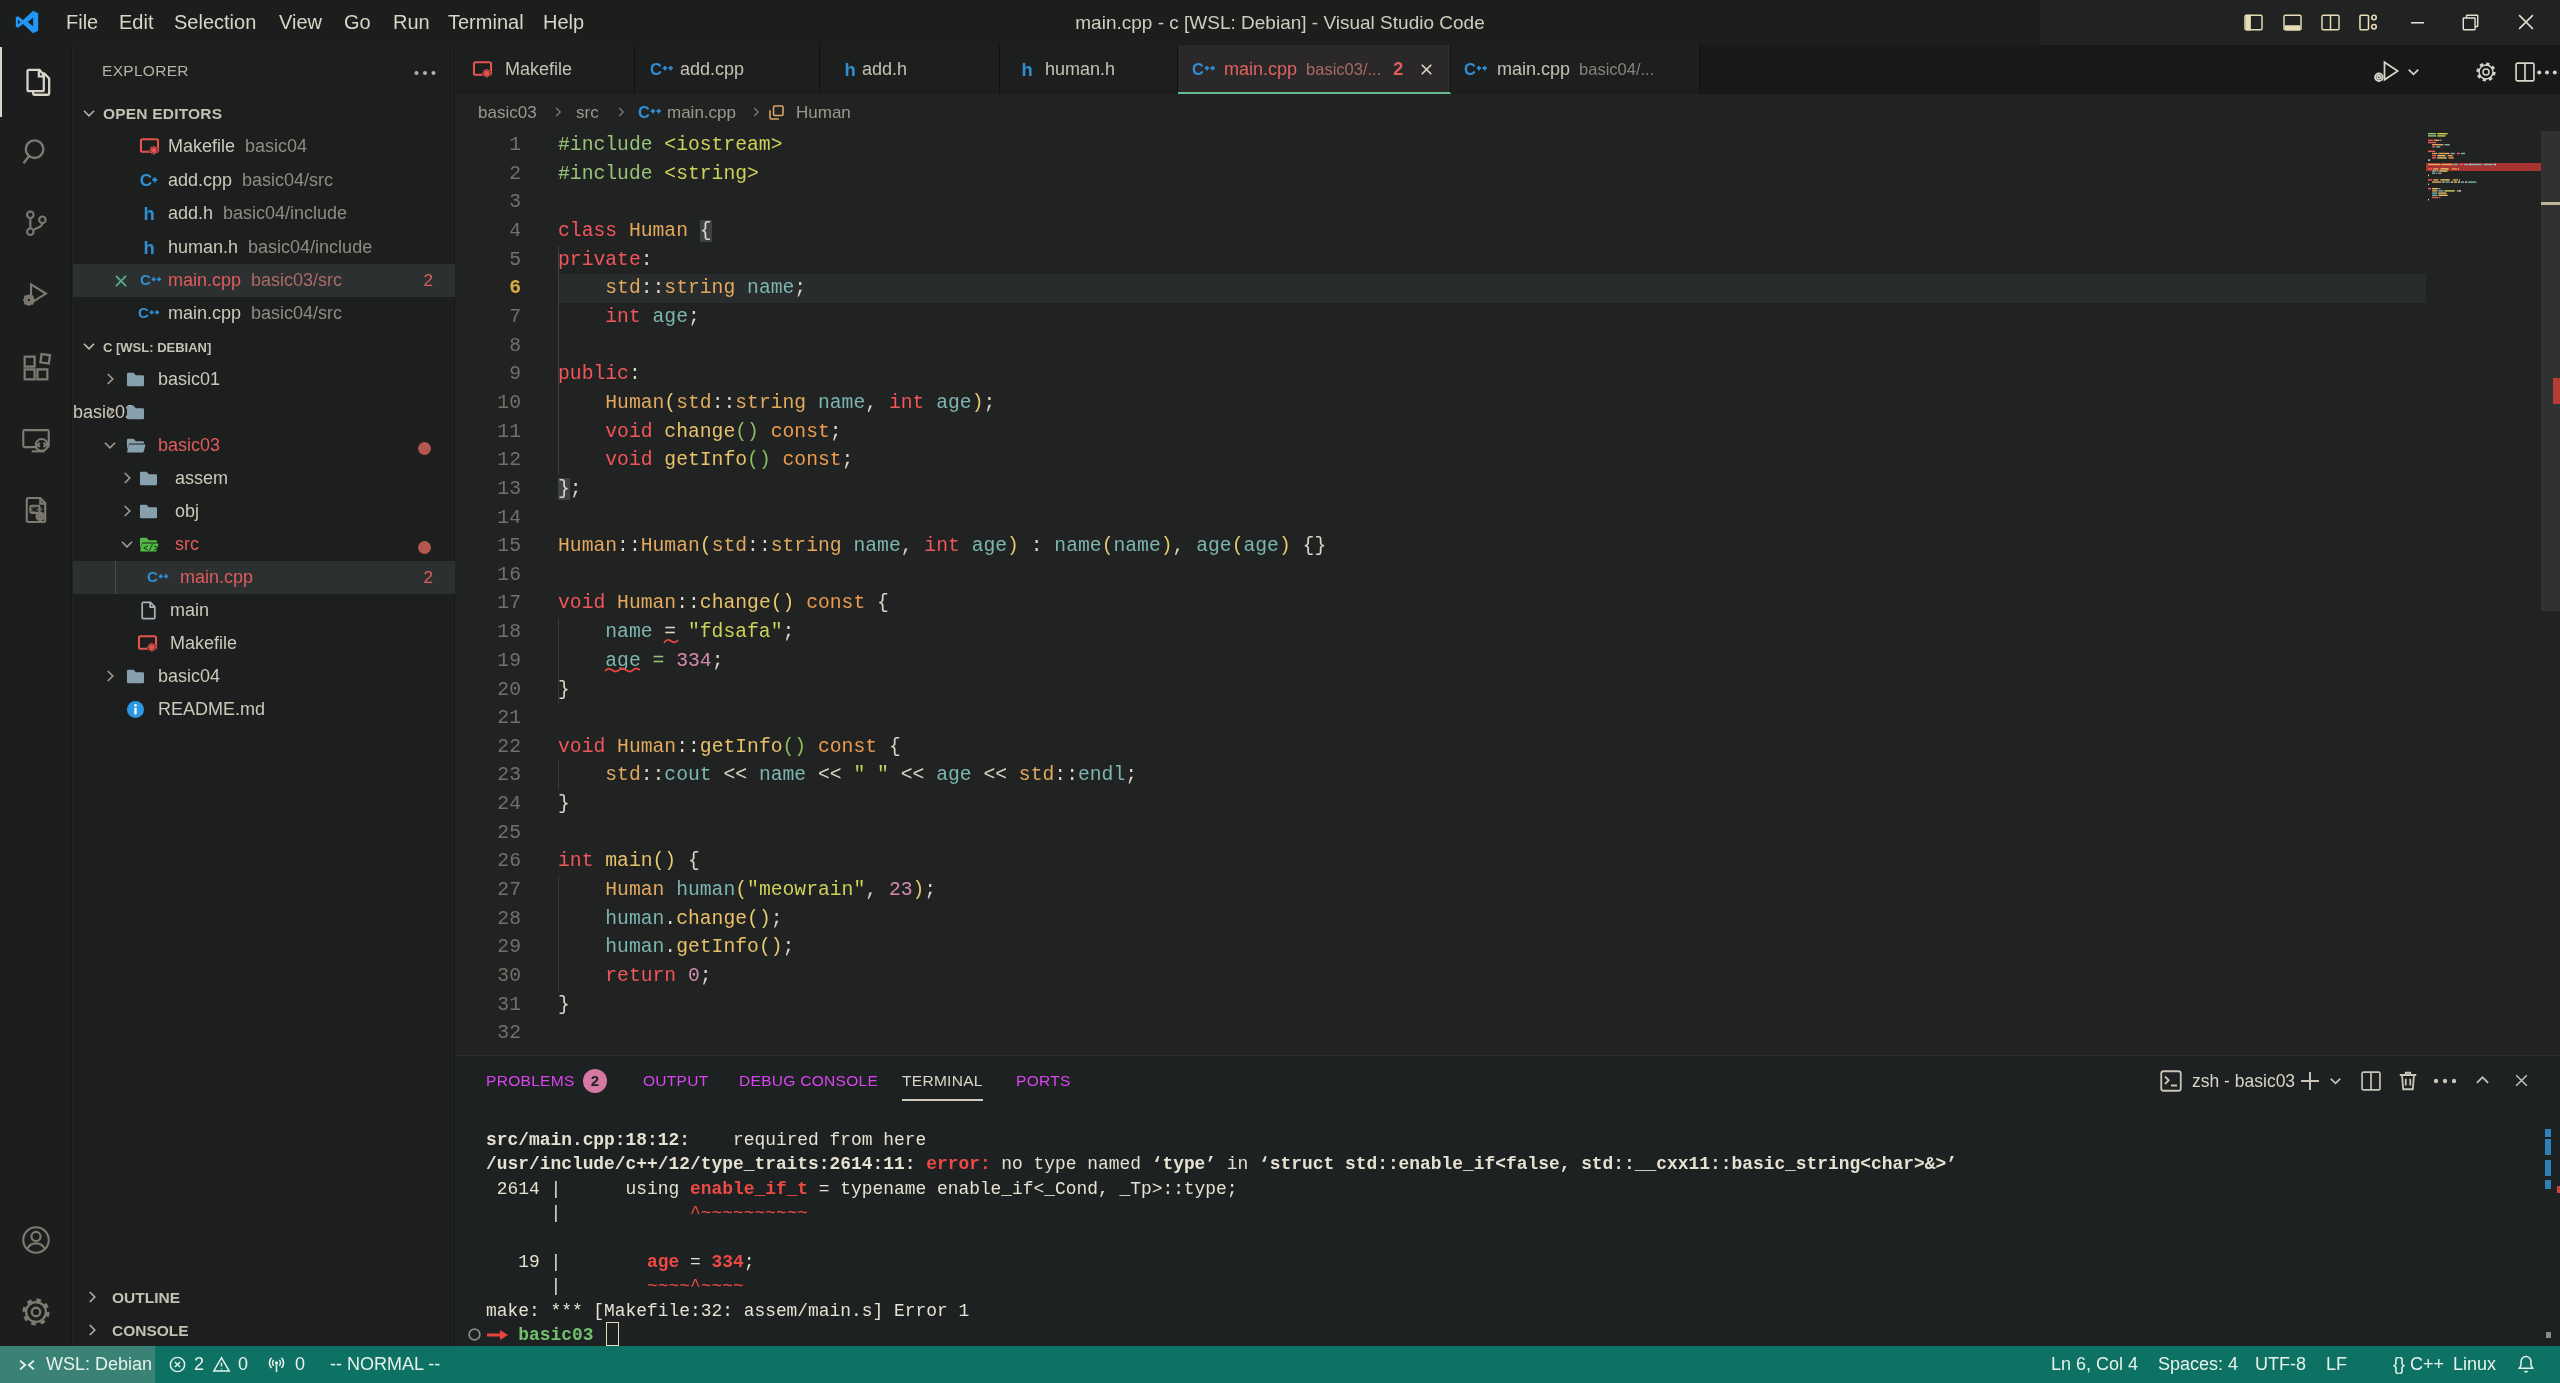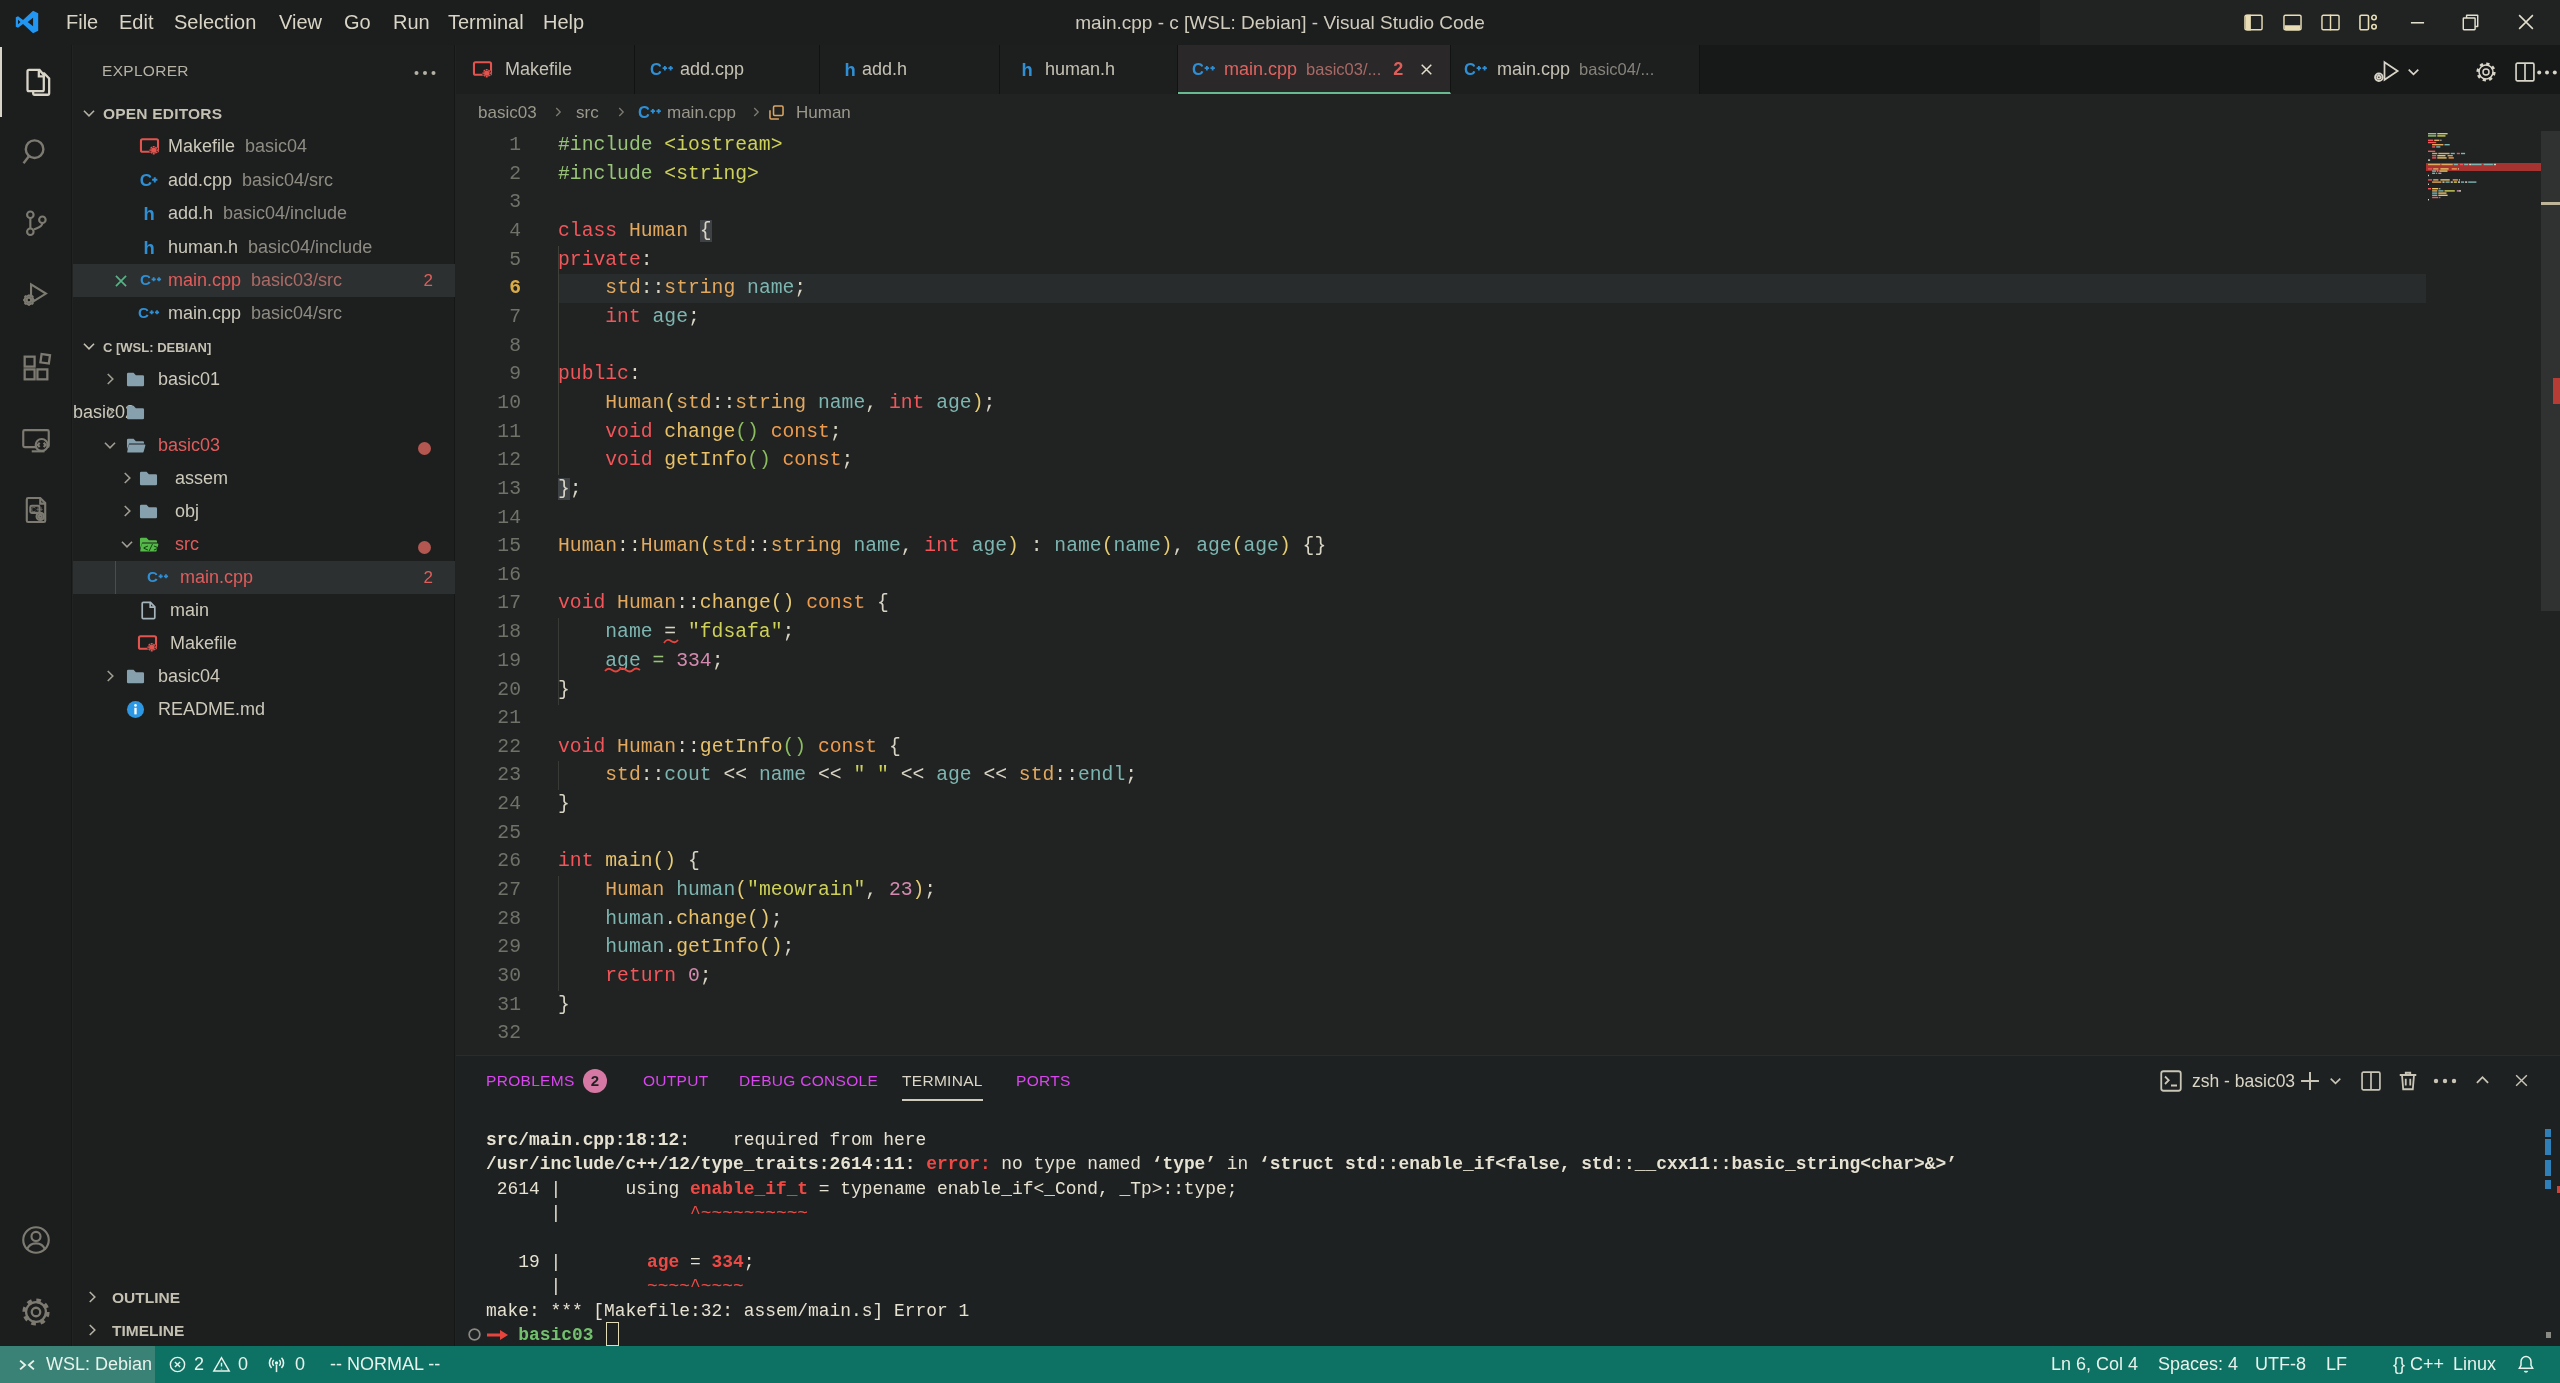--- a/index.html
+++ b/index.html
@@ -284,21 +284,21 @@
         <circle cx="8" cy="8" r="6.5" fill="#2b97e5"></circle>
         <path fill="#fff" d="M7.1 6.7h1.8v5H7.1z"></path>
         <circle cx="8" cy="4.9" r="1" fill="#fff"></circle>
       </svg><span style="margin-left:85px">README.md</span></div>
 
   <div class="srow" style="top:1235.5px"><svg class="chev" style="left:10px" viewBox="0 0 16 16" fill="none" stroke="#b5b2a5" stroke-width="1.4">
         <path d="m6 3.5 4.5 4.5L6 12.5"></path>
       </svg><span style="margin-left:39px;font-weight:bold;font-size:15.5px;color:#c4c1b3">OUTLINE</span></div>
   <div class="srow" style="top:1268.5px"><svg class="chev" style="left:10px" viewBox="0 0 16 16" fill="none" stroke="#b5b2a5" stroke-width="1.4">
         <path d="m6 3.5 4.5 4.5L6 12.5"></path>
-      </svg><span style="margin-left:39px;font-weight:bold;font-size:15.5px;color:#c4c1b3">TIMELINE</span></div>
+      </svg><span style="margin-left:39px;font-weight:bold;font-size:15.5px;color:#c4c1b3">CONSOLE</span></div>
 </div>
 <div class="abs" id="tabbar">
   <div class="tab" style="left:0;width:179px"><svg class="abs" style="left:16px;top:14px" width="21" height="21" viewBox="0 0 16 16">
         <rect x="1.5" y="2.5" width="13" height="9.5" rx="1.2" fill="none" stroke="#e4544f" stroke-width="1.6"></rect>
         <circle cx="11.2" cy="10.8" r="3.4" fill="#1d1e1e"></circle>
         <circle cx="11.2" cy="10.8" r="2" fill="#e4544f"></circle>
         <path stroke="#e4544f" stroke-width="1.5" d="M11.2 7.6v1M11.2 13v1M8 10.8h1M13.4 10.8h1M9 8.6l.7.7M13.4 8.6l-.7.7M9 13l.7-.7M13.4 13l-.7-.7"></path>
       </svg><span style="margin-left:49px">Makefile</span></div>
   <div class="tab" style="left:179px;width:185px"><svg class="abs" style="left:15px;top:14px" width="25" height="21" viewBox="0 0 19 16">
         <text x="0" y="12" font-size="12.5" font-weight="bold" fill="#2f8fd5" font-family="Liberation Sans">C</text>

